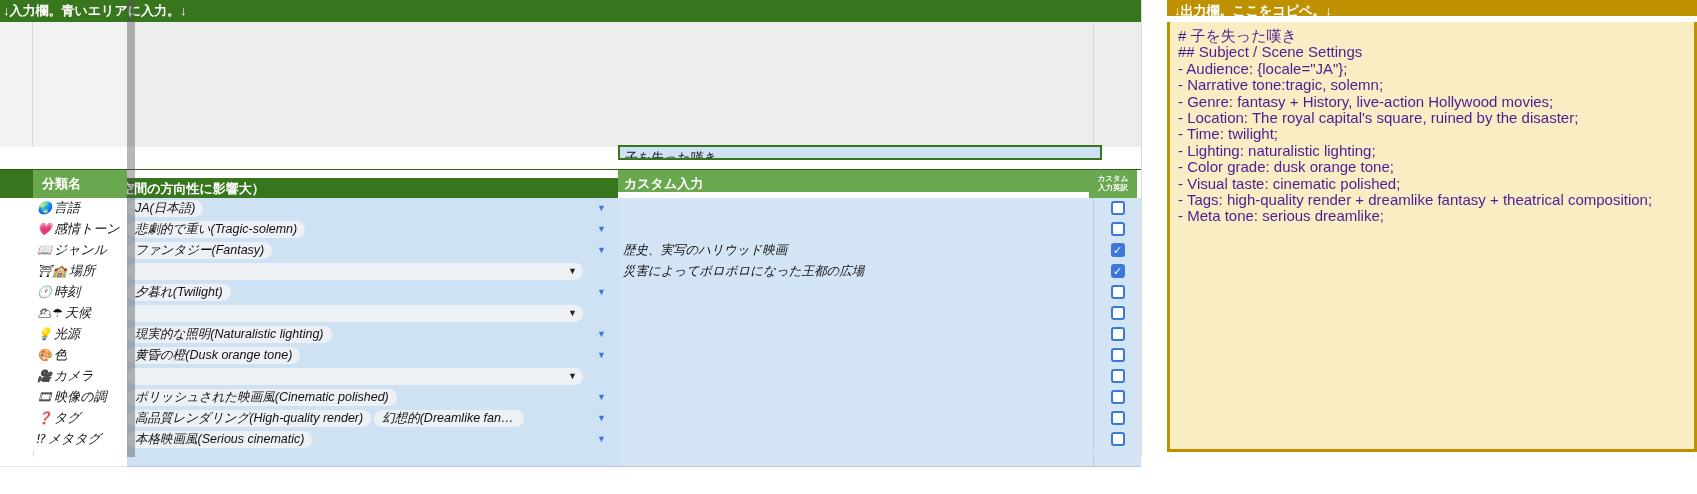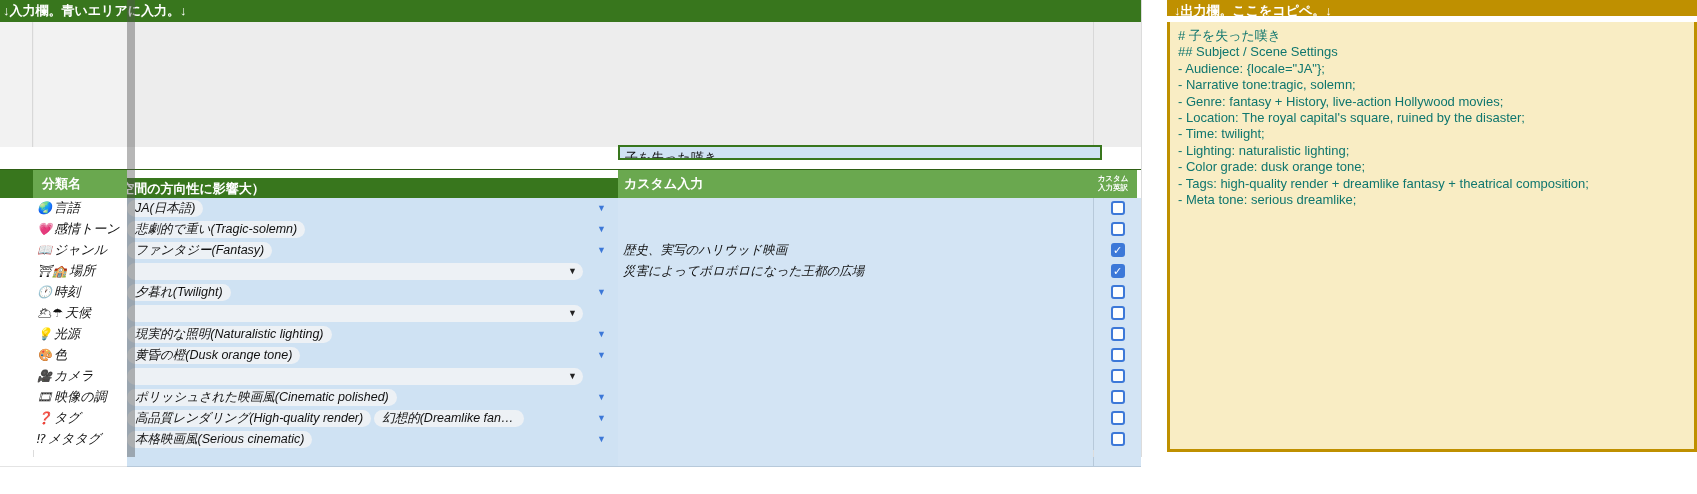--- a/index.html
+++ b/index.html
@@ -24,21 +24,21 @@
   .title-input{position:absolute;left:618px;top:-2px;width:484px;height:15px;background:#cfe2f3;
                border:2px solid #38761d;font-size:13px;line-height:21px;padding-left:5px;color:#111;white-space:nowrap;overflow:hidden;font-family:Liberation Serif, serif;}
 
   
   .head-row{position:absolute;left:0;top:170px;width:1141px;height:28px;}
   .head-row .hA{position:absolute;left:0;top:0;width:33px;height:28px;background:#38761d;}
   .head-row .hB{position:absolute;left:33px;top:0;width:94px;height:28px;background:#6aa84f;color:#fff;
                 font-weight:bold;font-size:13px;line-height:28px;padding-left:9px;}
   .head-row .hC{position:absolute;left:127px;top:0;width:491px;height:28px;background:#6aa84f;color:#fff;
                 font-weight:bold;font-size:13px;line-height:28px;padding-left:16px;}
-  .head-row .hD{position:absolute;left:618px;top:0;width:475px;height:28px;background:#6aa84f;color:#fff;
+  .head-row .hD{position:absolute;left:618px;top:0;width:475px;height:22px;background:#6aa84f;color:#fff;
                 font-weight:bold;font-size:13px;line-height:28px;padding-left:6px;}
   .head-row .hE{position:absolute;left:1089px;top:0;width:48px;height:28px;background:#6aa84f;color:#fff;
                 font-weight:bold;font-size:7.5px;line-height:9px;text-align:center;padding-top:4px;}
 
   
   #rows{position:absolute;left:0;top:198px;width:1141px;}
   .row{position:relative;width:1141px;height:21px;}
   .cell{position:absolute;top:0;height:38px;overflow:hidden;white-space:nowrap;font-style:italic;}
   .colA{left:0;width:33px;background:#fff;border-bottom:1px solid #e4e4e4;}
   .colB{left:33px;width:94px;background:#fff;border-bottom:1px solid #e4e4e4;font-size:13px;line-height:20px;color:#111;padding-left:4px;}
@@ -59,21 +59,21 @@
   .checkbox.checked{background:#3c78d8;border-color:#3c78d8;}
 
   .bottom-stub-a{position:absolute;left:33px;top:450px;width:1px;height:7px;background:#dcdcdc;}
   .bottom-stub-e{position:absolute;left:1093px;top:450px;width:1px;height:7px;background:#dcdcdc;}
 
   
   .out-header{position:absolute;left:1167px;top:0;width:530px;height:16px;background:#bf9000;color:#fff;
               font-weight:bold;font-size:13px;line-height:22px;padding-left:7px;white-space:nowrap;}
   .out-body{position:absolute;left:1167px;top:22px;width:530px;height:430px;background:#f9edc4;
             border:3px solid #bf9000;border-top:none;padding:6px 8px 0 8px;overflow:hidden;}
-  .out-line{font-size:13px;line-height:16.4px;color:#0f766e;white-space:nowrap;}
+  .out-line{font-size:15px;line-height:16.4px;color:#4c1d95;white-space:nowrap;}
 </style>
 </head>
 <body>
 
 <div id="stage">
 
   <div class="banner">↓入力欄。青いエリアに入力。↓</div>
 
   <div class="gray-area">
     <div class="colA-zone"></div>
@@ -217,17 +217,18 @@
   <div class="out-body">
       <div class="out-line"># 子を失った嘆き</div>
       <div class="out-line">## Subject / Scene Settings</div>
       <div class="out-line">- Audience: {locale="JA"};</div>
       <div class="out-line">- Narrative tone:tragic, solemn;</div>
       <div class="out-line">- Genre: fantasy + History, live-action Hollywood movies;</div>
       <div class="out-line">- Location: The royal capital's square, ruined by the disaster;</div>
       <div class="out-line">- Time: twilight;</div>
       <div class="out-line">- Lighting: naturalistic lighting;</div>
       <div class="out-line">- Color grade: dusk orange tone;</div>
+      <div class="out-line">- Visual taste: cinematic polished;</div>
       <div class="out-line">- Tags: high-quality render + dreamlike fantasy + theatrical composition;</div>
       <div class="out-line">- Meta tone: serious dreamlike;</div>
     </div>
 
 </div>
 
 </body></html>

